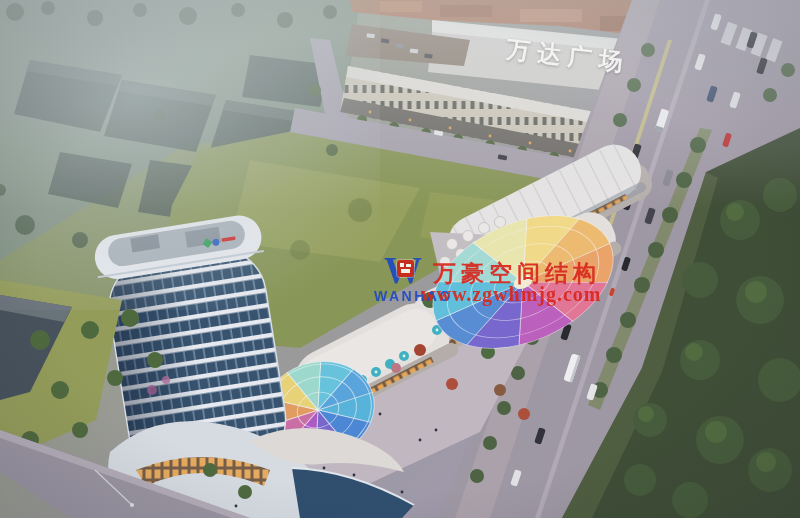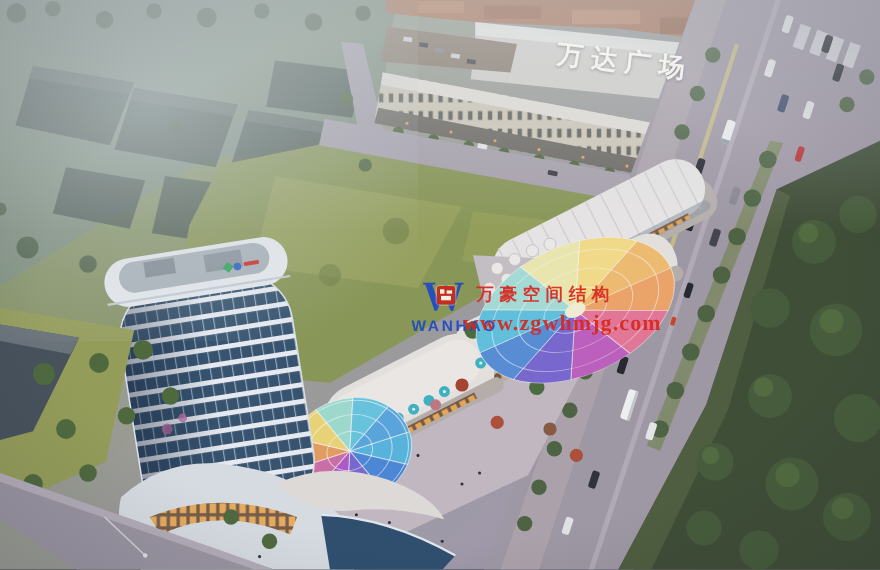--- a/index.html
+++ b/index.html
@@ -26,21 +26,21 @@
       linear-gradient(#fff,#fff) 3px 3px/4px 4px no-repeat,
       linear-gradient(#fff,#fff) 9px 4px/5px 3px no-repeat,
       linear-gradient(#fff,#fff) 4px 9px/9px 4px no-repeat,
       #d01f16;
     box-shadow:0 0 0 1px rgba(255,255,255,.35);
   }
   .wm-logo .wm-name{
     font-size:14px;font-weight:bold;color:#1a46c8;letter-spacing:2.5px;margin-top:1px;
   }
   .wm-line1{
-    left:433px;top:258px;color:#d8281e;font-size:16px;font-weight:bold;
+    left:433px;top:258px;color:#d8281e;font-size:23px;font-weight:bold;
     letter-spacing:5px;font-family:"Liberation Serif",serif;opacity:.92;
   }
   .wm-line2{
     left:421px;top:283px;color:#d8281e;font-size:20px;font-weight:bold;
     letter-spacing:1px;font-family:"Liberation Serif",serif;opacity:.92;
   }
 </style>
 </head>
 <body>
 

